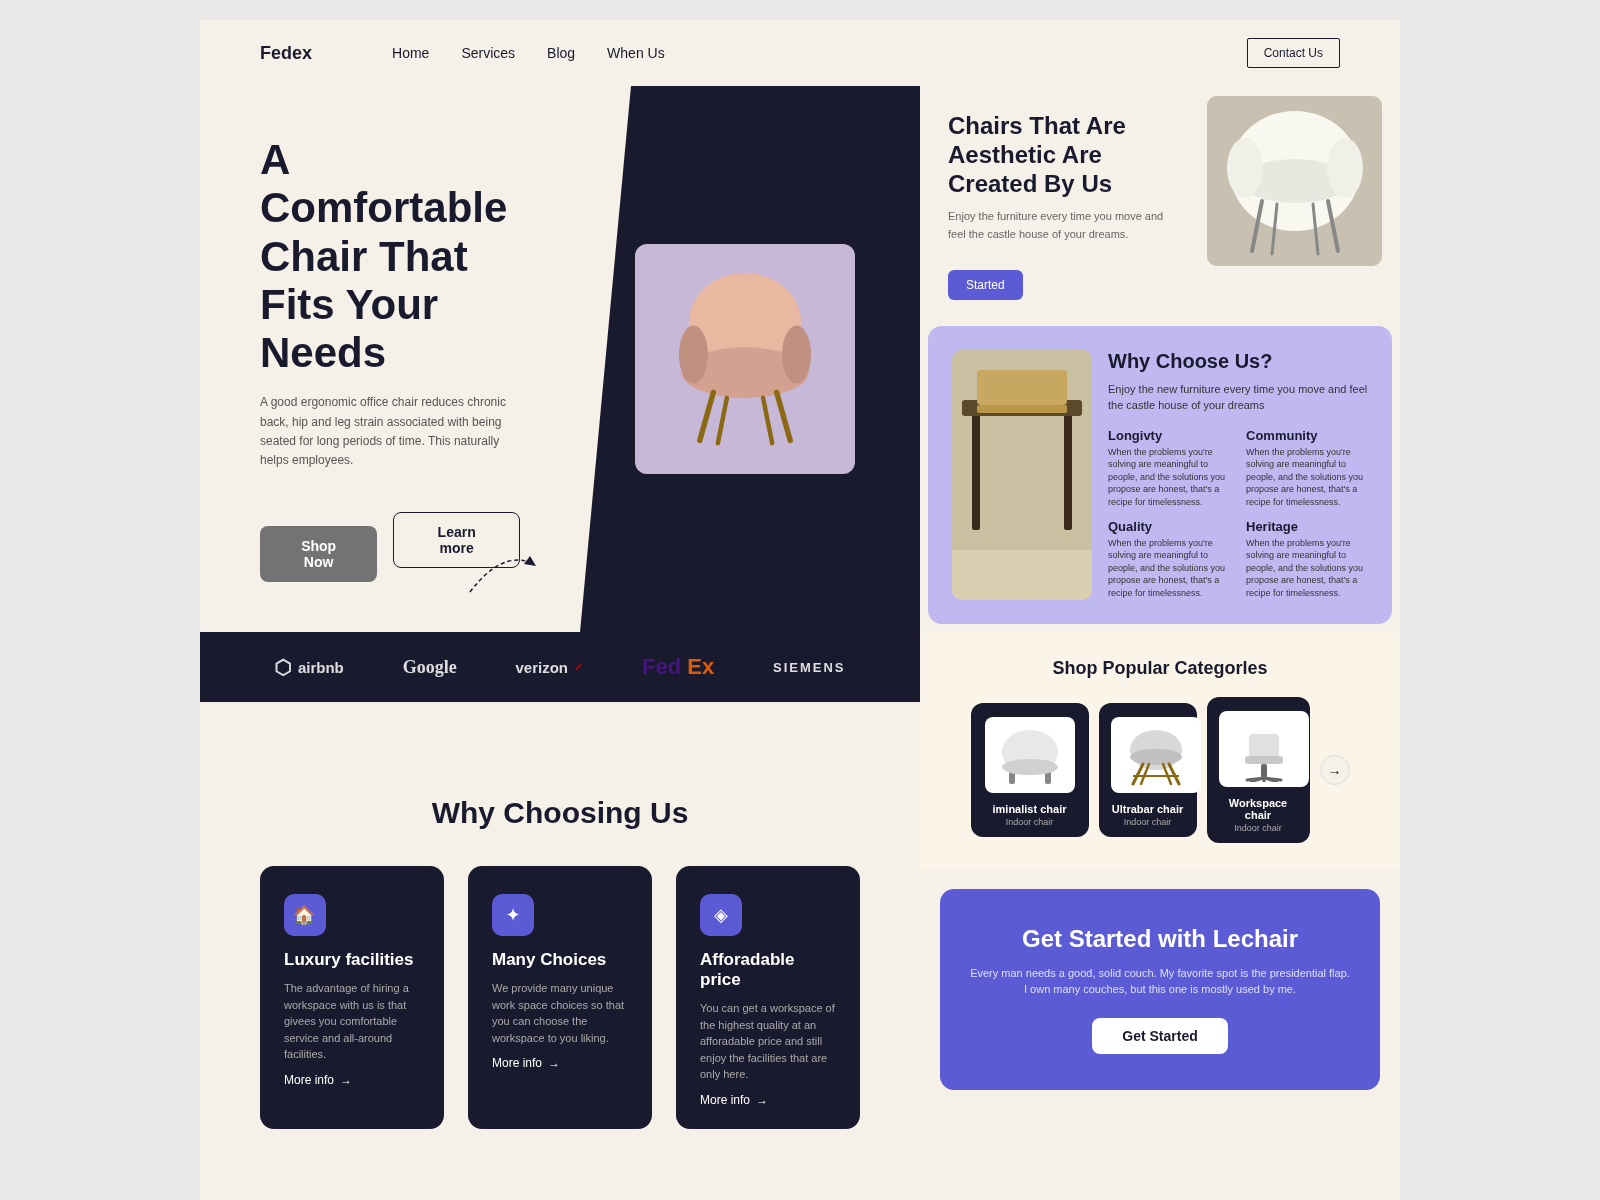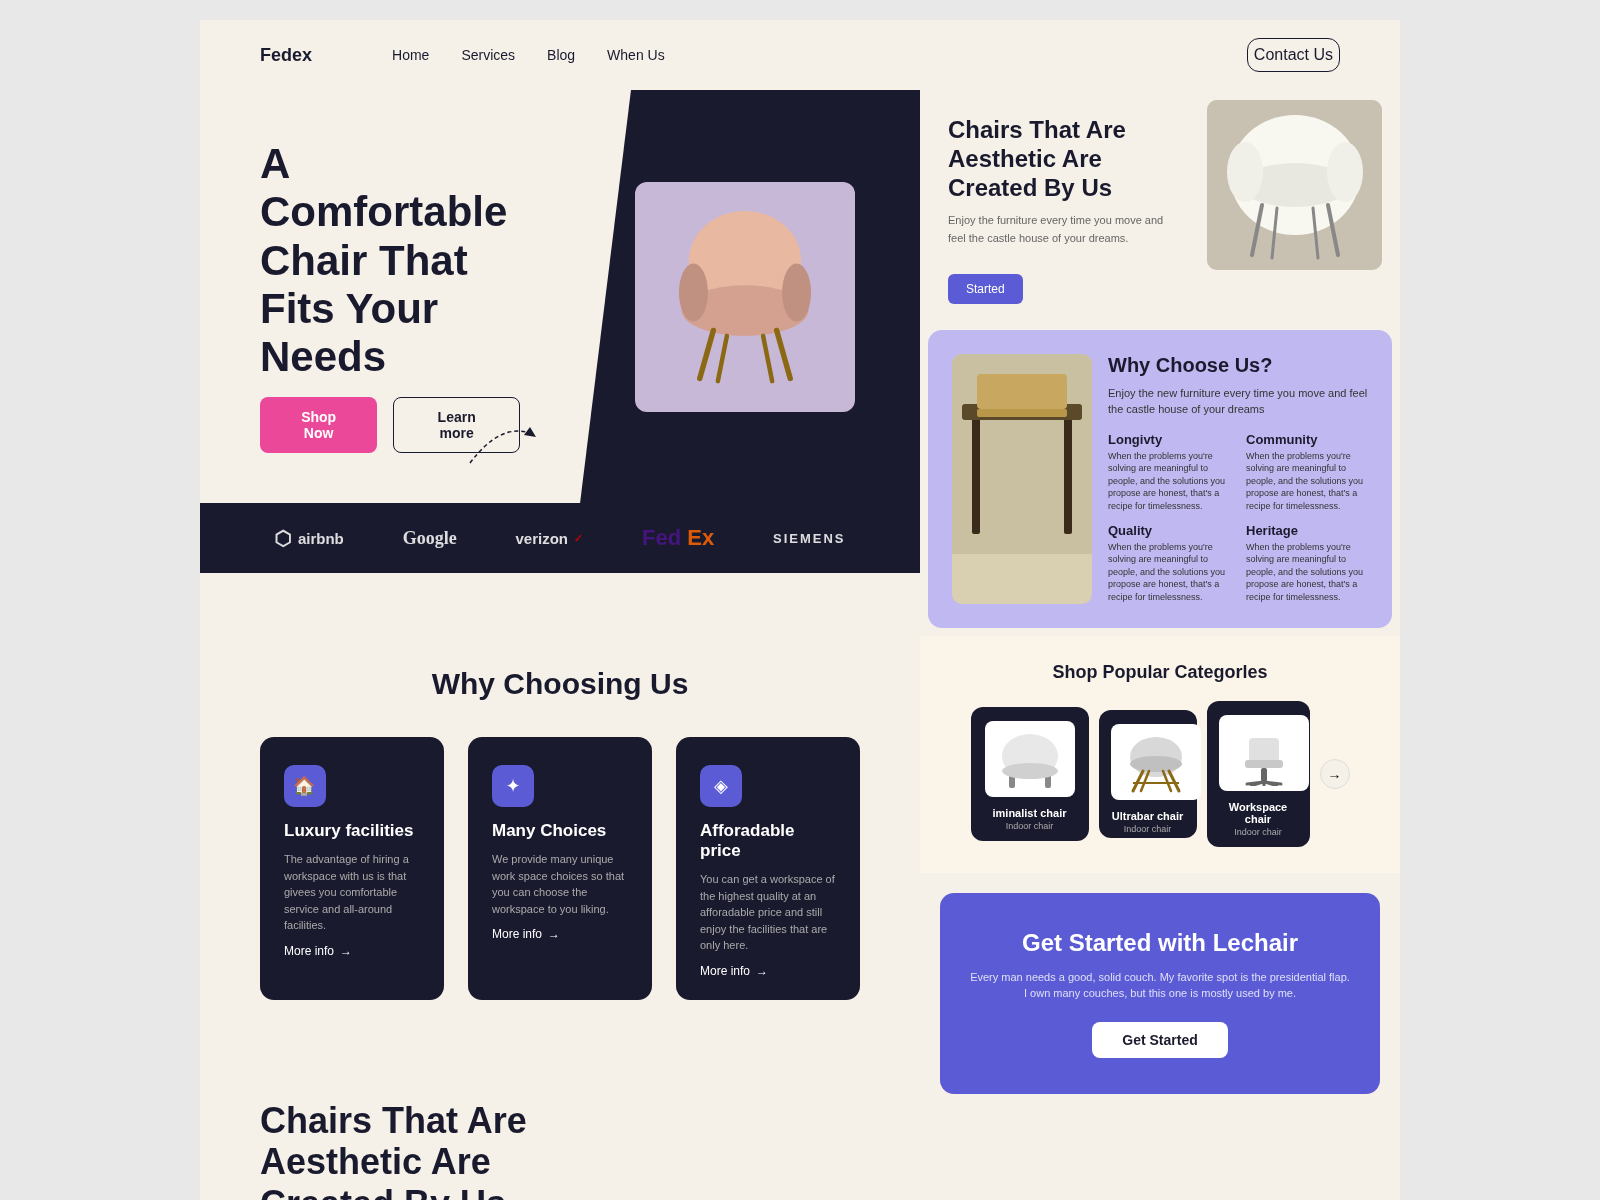--- a/index.html
+++ b/index.html
@@ -46,23 +46,23 @@
     .navbar-link {
       color: #1a1a2e;
       font-size: 14px;
       cursor: pointer;
       text-decoration: none;
     }
     .navbar-contact-btn {
       border: 1.5px solid #1a1a2e;
       background: transparent;
       color: #1a1a2e;
-      padding: 7px 6px;
-      border-radius: 12px;
-      font-size: 16px;
+      padding: 7px 16px;
+      border-radius: 2px;
+      font-size: 12px;
       cursor: pointer;
       margin-left: auto;
     }
 
     
     .hero-section {
       display: flex;
       position: relative;
       min-height: 360px;
       overflow: hidden;
@@ -88,28 +88,29 @@
       max-width: 300px;
       line-height: 1.6;
       margin-bottom: 28px;
     }
     .hero-btns {
       display: flex;
       gap: 16px;
       align-items: center;
     }
     .btn-shop-now {
-      background: #ec4899;
+      background: #737373;
       color: #fff;
       border: none;
       padding: 12px 26px;
       border-radius: 8px;
       font-size: 14px;
       font-weight: 600;
       cursor: pointer;
+      margin-top: 28px;
     }
     .btn-learn-more {
       background: transparent;
       color: #1a1a2e;
       border: 1.5px solid #1a1a2e;
       padding: 11px 26px;
       border-radius: 8px;
       font-size: 14px;
       font-weight: 600;
       cursor: pointer;
@@ -292,20 +293,21 @@
       <button class="navbar-contact-btn">Contact Us</button>
     </nav>
 
     <div style="display:flex; position:relative;">
 
       <div style="flex:1; min-width:0;">
 
         <div class="hero-section">
           <div class="hero-left">
             <h1 class="hero-title">A Comfortable Chair That Fits Your Needs</h1>
+            <p class="hero-desc">A good ergonomic office chair reduces chronic back, hip and leg strain associated with being seated for long periods of time. This naturally helps employees.</p>
             <div class="hero-btns">
               <button class="btn-shop-now">Shop Now</button>
               <button class="btn-learn-more">Learn more</button>
             </div>
 
             <svg style="position:absolute;right:40px;bottom:30px;z-index:3;" width="80" height="60" viewBox="0 0 80 60">
               <path d="M10 50 Q40 10 70 20" stroke="#1a1a2e" stroke-width="1.5" fill="none" stroke-dasharray="4,3"></path>
               <polygon points="70,14 76,24 64,22" fill="#1a1a2e"></polygon>
             </svg>
           </div>
@@ -474,21 +476,21 @@
                   <ellipse cx="35" cy="30" rx="28" ry="22" fill="#e8e8e8"></ellipse>
                   <rect x="14" y="44" width="6" height="18" fill="#888" rx="2"></rect>
                   <rect x="50" y="44" width="6" height="18" fill="#888" rx="2"></rect>
                   <ellipse cx="35" cy="45" rx="28" ry="8" fill="#d0d0d0"></ellipse>
                 </svg>
               </div>
               <div style="font-size:11px;font-weight:700;margin-bottom:2px;">iminalist chair</div>
               <div style="font-size:9px;color:#aaa;">Indoor chair</div>
             </div>
 
-            <div style="background:#1a1a2e;border-radius:12px;padding:14px 12px 4px;width:98px;color:#fff;text-align:center;">
+            <div style="background:#1a1a2e;border-radius:12px;padding:14px 12px 10px;width:98px;color:#fff;text-align:center;">
               <div style="width:90px;height:76px;background:#fff;border-radius:8px;margin:0 auto 10px;display:flex;align-items:center;justify-content:center;">
                 <svg width="70" height="66" viewBox="0 0 70 66">
 
                   <ellipse cx="35" cy="28" rx="26" ry="20" fill="#d8d8d8"></ellipse>
                   <ellipse cx="35" cy="35" rx="26" ry="8" fill="#c0c0c0"></ellipse>
 
                   <line x1="22" y1="42" x2="12" y2="62" stroke="#8B6914" stroke-width="3" stroke-linecap="round"></line>
                   <line x1="48" y1="42" x2="58" y2="62" stroke="#8B6914" stroke-width="3" stroke-linecap="round"></line>
                   <line x1="28" y1="42" x2="20" y2="62" stroke="#8B6914" stroke-width="2.5" stroke-linecap="round"></line>
                   <line x1="42" y1="42" x2="50" y2="62" stroke="#8B6914" stroke-width="2.5" stroke-linecap="round"></line>

